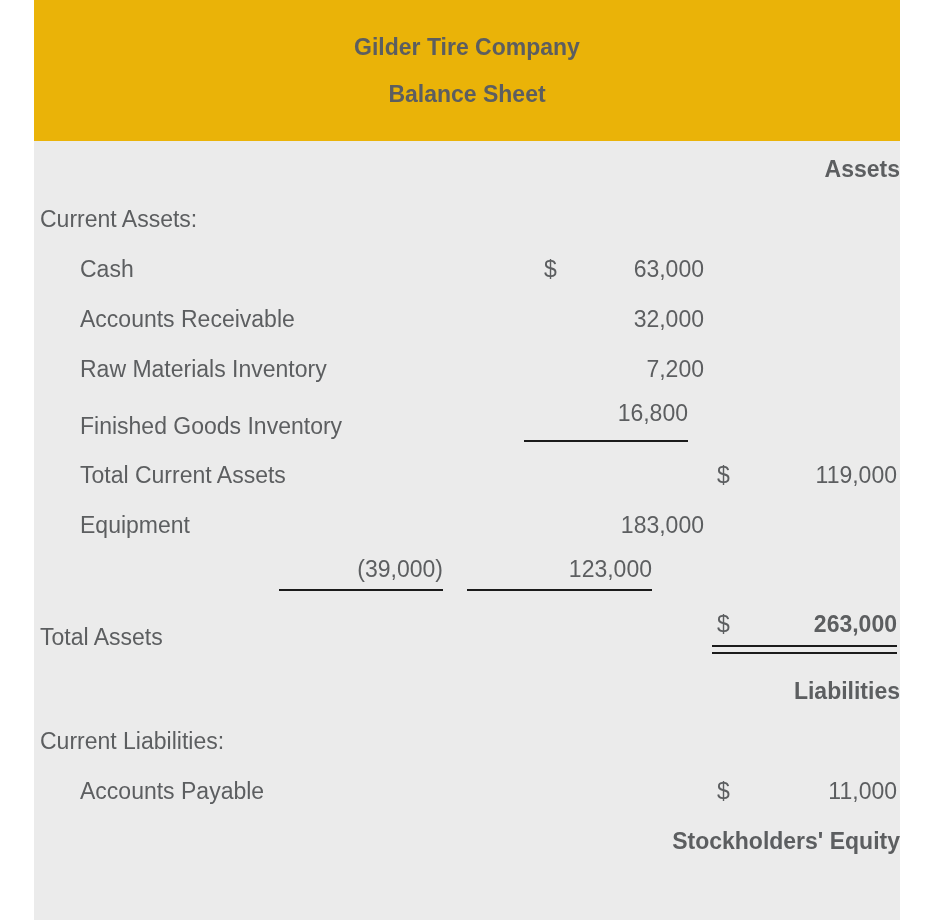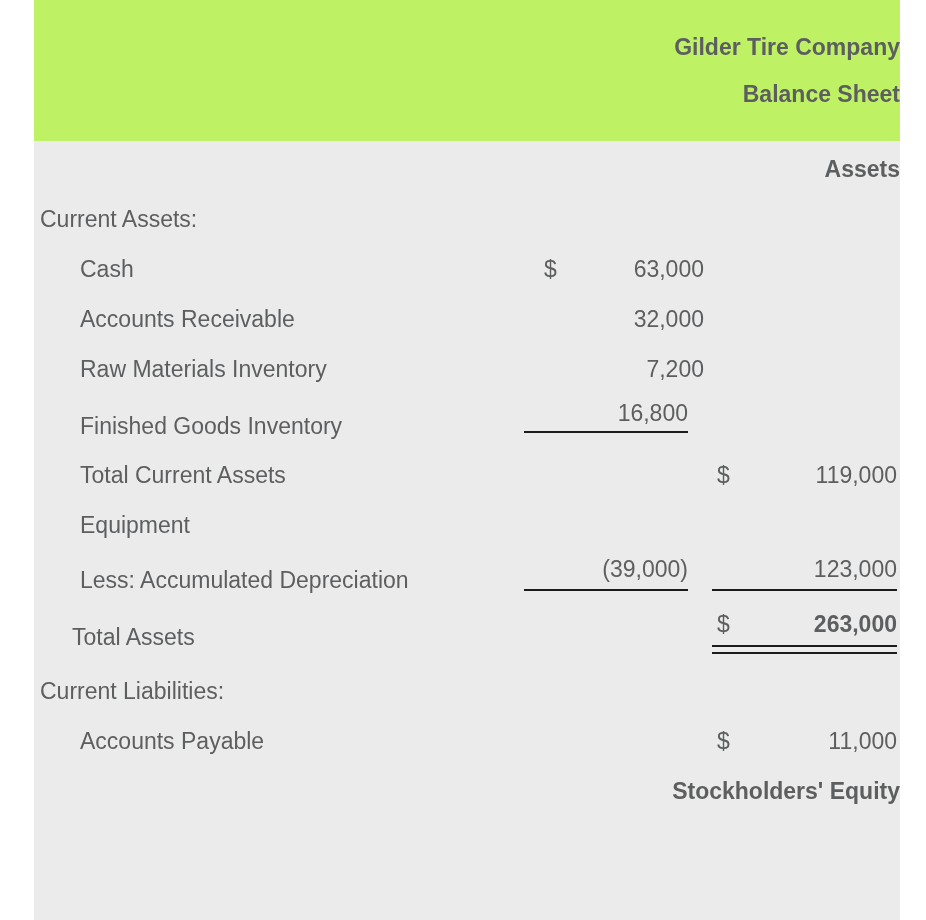--- a/index.html
+++ b/index.html
@@ -7,49 +7,49 @@
     width: 926px; height: 920px;
     background: #ffffff;
     font-family: "Liberation Sans", sans-serif;
     color: #5c5e60;
     font-size: 23px;
     overflow: hidden;
   }
   .sheet { position: absolute; left: 34px; top: 0; width: 866px; height: 920px; }
 
   .hdr {
-    background: #bef264;
+    background: #eab308;
     height: 141px;
     display: flex; flex-direction: column; justify-content: center;
-    text-align: right; font-weight: bold;
+    text-align: center; font-weight: bold;
   }
   .hdr .hline { line-height: 47px; }
 
   .tbl { background: #ebebeb; height: 779px; padding-top: 3px; box-sizing: border-box; }
 
   .row { display: flex; height: 50px; align-items: center; justify-content: center; }
   .row.t56 { height: 56px; align-items: flex-start; gap: 16px; }
-  .row.t60 { height: 60px; align-items: flex-start; padding-left: 32px; }
+  .row.t60 { height: 60px; align-items: flex-start; }
 
   .lbl { flex: 1; padding-left: 6px; white-space: nowrap; }
   .ind .lbl { padding-left: 46px; }
 
   .heading { justify-content: flex-end; font-weight: bold; }
 
   .c1 { width: 164px; flex: none; }
   .c2 { width: 185px; flex: none; margin-left: 8px; margin-right: 3px; }
 
   .amt { display: flex; justify-content: space-between; line-height: 28px; }
   .c1 .amt { padding-left: 4px; }
   .c2 .amt { padding-left: 5px; }
   .u  { border-bottom: 2px solid #1b1b1b; }
 
   .mt5 { margin-top: 5px; }
   .mt4 { margin-top: 4px; }
-  .pb8 { padding-bottom: 4px; }
+  .pb8 { padding-bottom: 13px; }
   .pb6 { padding-bottom: 6px; }
   .pt19 { padding-top: 19px; }
   .pt17 { padding-top: 17px; }
   .pt18 { padding-top: 18px; }
 
   .b { font-weight: bold; }
 
   .dbl {
     height: 9px; margin-top: 7px;
     border-top: 2px solid #1b1b1b;
@@ -128,25 +128,30 @@
         <div class="amt">
           <span>$</span>
           <span>119,000</span>
         </div>
       </div>
     </div>
 
 
     <div class="row ind">
       <div class="lbl">Equipment</div>
+      <div class="c1">
+        <div class="amt">
+          <span></span>
+          <span>183,000</span>
+        </div>
+      </div>
       <div class="c2"></div>
     </div>
 
     <div class="row ind t56">
-      <div class="lbl pt17">Less: Accumulated Depreciation</div>
       <div class="c1">
         <div class="amt u mt5 pb6">
           <span></span>
           <span>(39,000)</span>
         </div>
       </div>
       <div class="c2">
         <div class="amt u mt5 pb6">
           <span></span>
           <span>123,000</span>
@@ -159,20 +164,23 @@
       <div class="c1"></div>
       <div class="c2">
         <div class="amt mt4">
           <span>$</span>
           <span class="b">263,000</span>
         </div>
         <div class="dbl"></div>
       </div>
     </div>
 
+    <div class="row heading">
+      <div>Liabilities</div>
+    </div>
 
     <div class="row">
       <div class="lbl">Current Liabilities:</div>
     </div>
 
     <div class="row ind">
       <div class="lbl">Accounts Payable</div>
       <div class="c1"></div>
       <div class="c2">
         <div class="amt">

